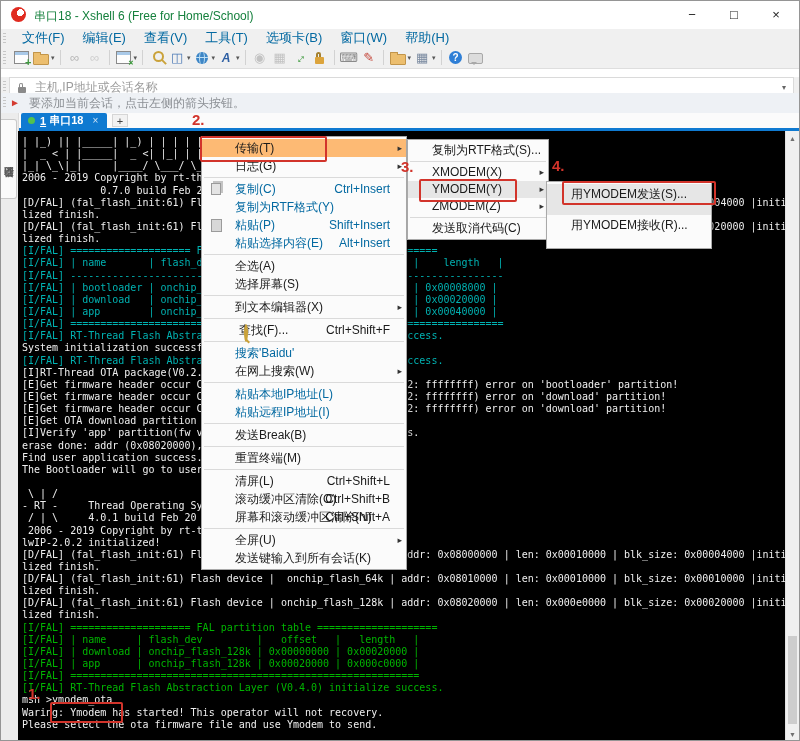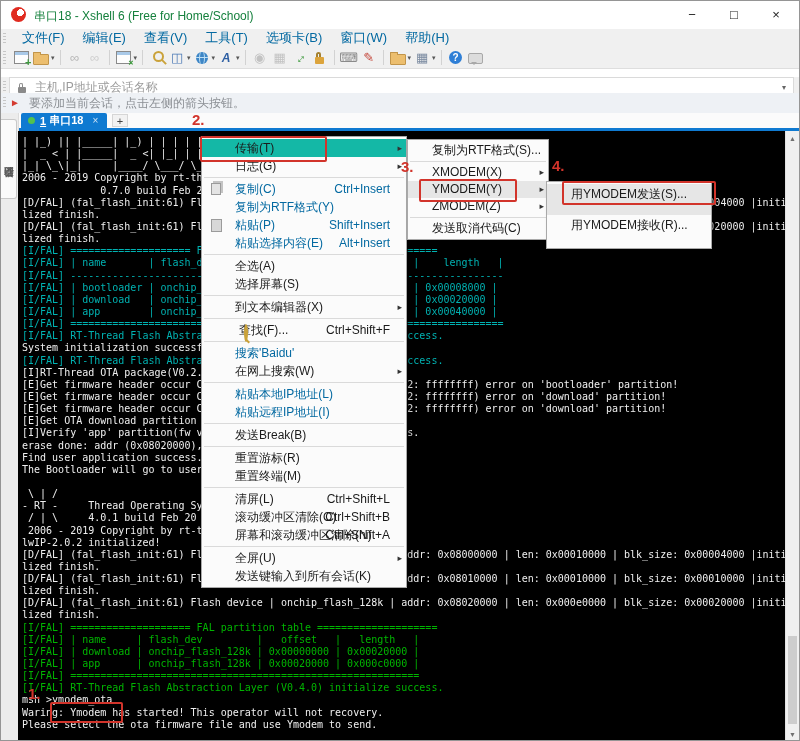--- a/index.html
+++ b/index.html
@@ -90,21 +90,21 @@
   
   .menu{position:absolute;background:#fbfbfb;border:1px solid #a9a9a9;box-shadow:3px 3px 4px rgba(0,0,0,.35);
         z-index:10;padding:2px 0;box-sizing:border-box}
   #context-menu{left:200px;top:135px;width:206px}
   #submenu-transfer{left:406px;top:138px;width:142px}
   #submenu-ymodem{left:545px;top:180px;width:166px}
   .mi{height:18px;line-height:18px;position:relative;padding-left:33px;font-size:12px;color:#1a1a1a;white-space:nowrap}
   #submenu-transfer .mi{height:17px;line-height:17px;padding-left:24px}
   #submenu-ymodem .mi{height:31px;line-height:21px;padding-left:24px}
   .mi.d{color:#0369a1}
-  .mi.hl-blue{background:#14b8a6}
+  .mi.hl-blue{background:#fdba74}
   .mi.hl-gray{background:#e6e6e6}
   .mi-sc{position:absolute;right:16px;top:0;font-size:12px}
   .mi-ar{position:absolute;right:4px;top:0;font-size:9px;color:#333}
   .msep{border-top:1px solid #dadada;margin:2px 2px}
   .mi-ic{position:absolute;left:9px;top:3px}
   .ic-copy{width:8px;height:10px;background:#e4e4e4;border:1px solid #9b9b9b;box-shadow:2px -2px 0 0 #c4c4c4}
   .ic-paste{width:9px;height:11px;background:#d8d8d8;border:1px solid #9b9b9b}
   .ic-search{width:6px;height:6px;border:2px solid #caa23a;border-radius:50%;position:relative}
   .ic-search:after{content:"";position:absolute;width:5px;height:2px;background:#caa23a;transform:rotate(45deg);
                    right:-4px;bottom:-2px}
@@ -322,21 +322,20 @@
     <div class="mi"><span class="mi-ic ic-search"></span><span>查找(F)...</span><span class="mi-sc">Ctrl+Shift+F</span></div>
     <div class="msep"></div>
     <div class="mi d"><span>搜索'Baidu'</span></div>
     <div class="mi"><span>在网上搜索(W)</span><span class="mi-ar">▸</span></div>
     <div class="msep"></div>
     <div class="mi d"><span>粘贴本地IP地址(L)</span></div>
     <div class="mi d"><span>粘贴远程IP地址(I)</span></div>
     <div class="msep"></div>
     <div class="mi"><span>发送Break(B)</span></div>
     <div class="msep"></div>
-    <div class="mi"><span>重置游标(R)</span></div>
     <div class="mi"><span>重置终端(M)</span></div>
     <div class="msep"></div>
     <div class="mi"><span>清屏(L)</span><span class="mi-sc">Ctrl+Shift+L</span></div>
     <div class="mi"><span>滚动缓冲区清除(O)</span><span class="mi-sc">Ctrl+Shift+B</span></div>
     <div class="mi"><span>屏幕和滚动缓冲区清除(N)</span><span class="mi-sc">Ctrl+Shift+A</span></div>
     <div class="msep"></div>
     <div class="mi"><span>全屏(U)</span><span class="mi-ar">▸</span></div>
     <div class="mi"><span>发送键输入到所有会话(K)</span></div>
   </div>
 <div class="menu" id="submenu-transfer">

